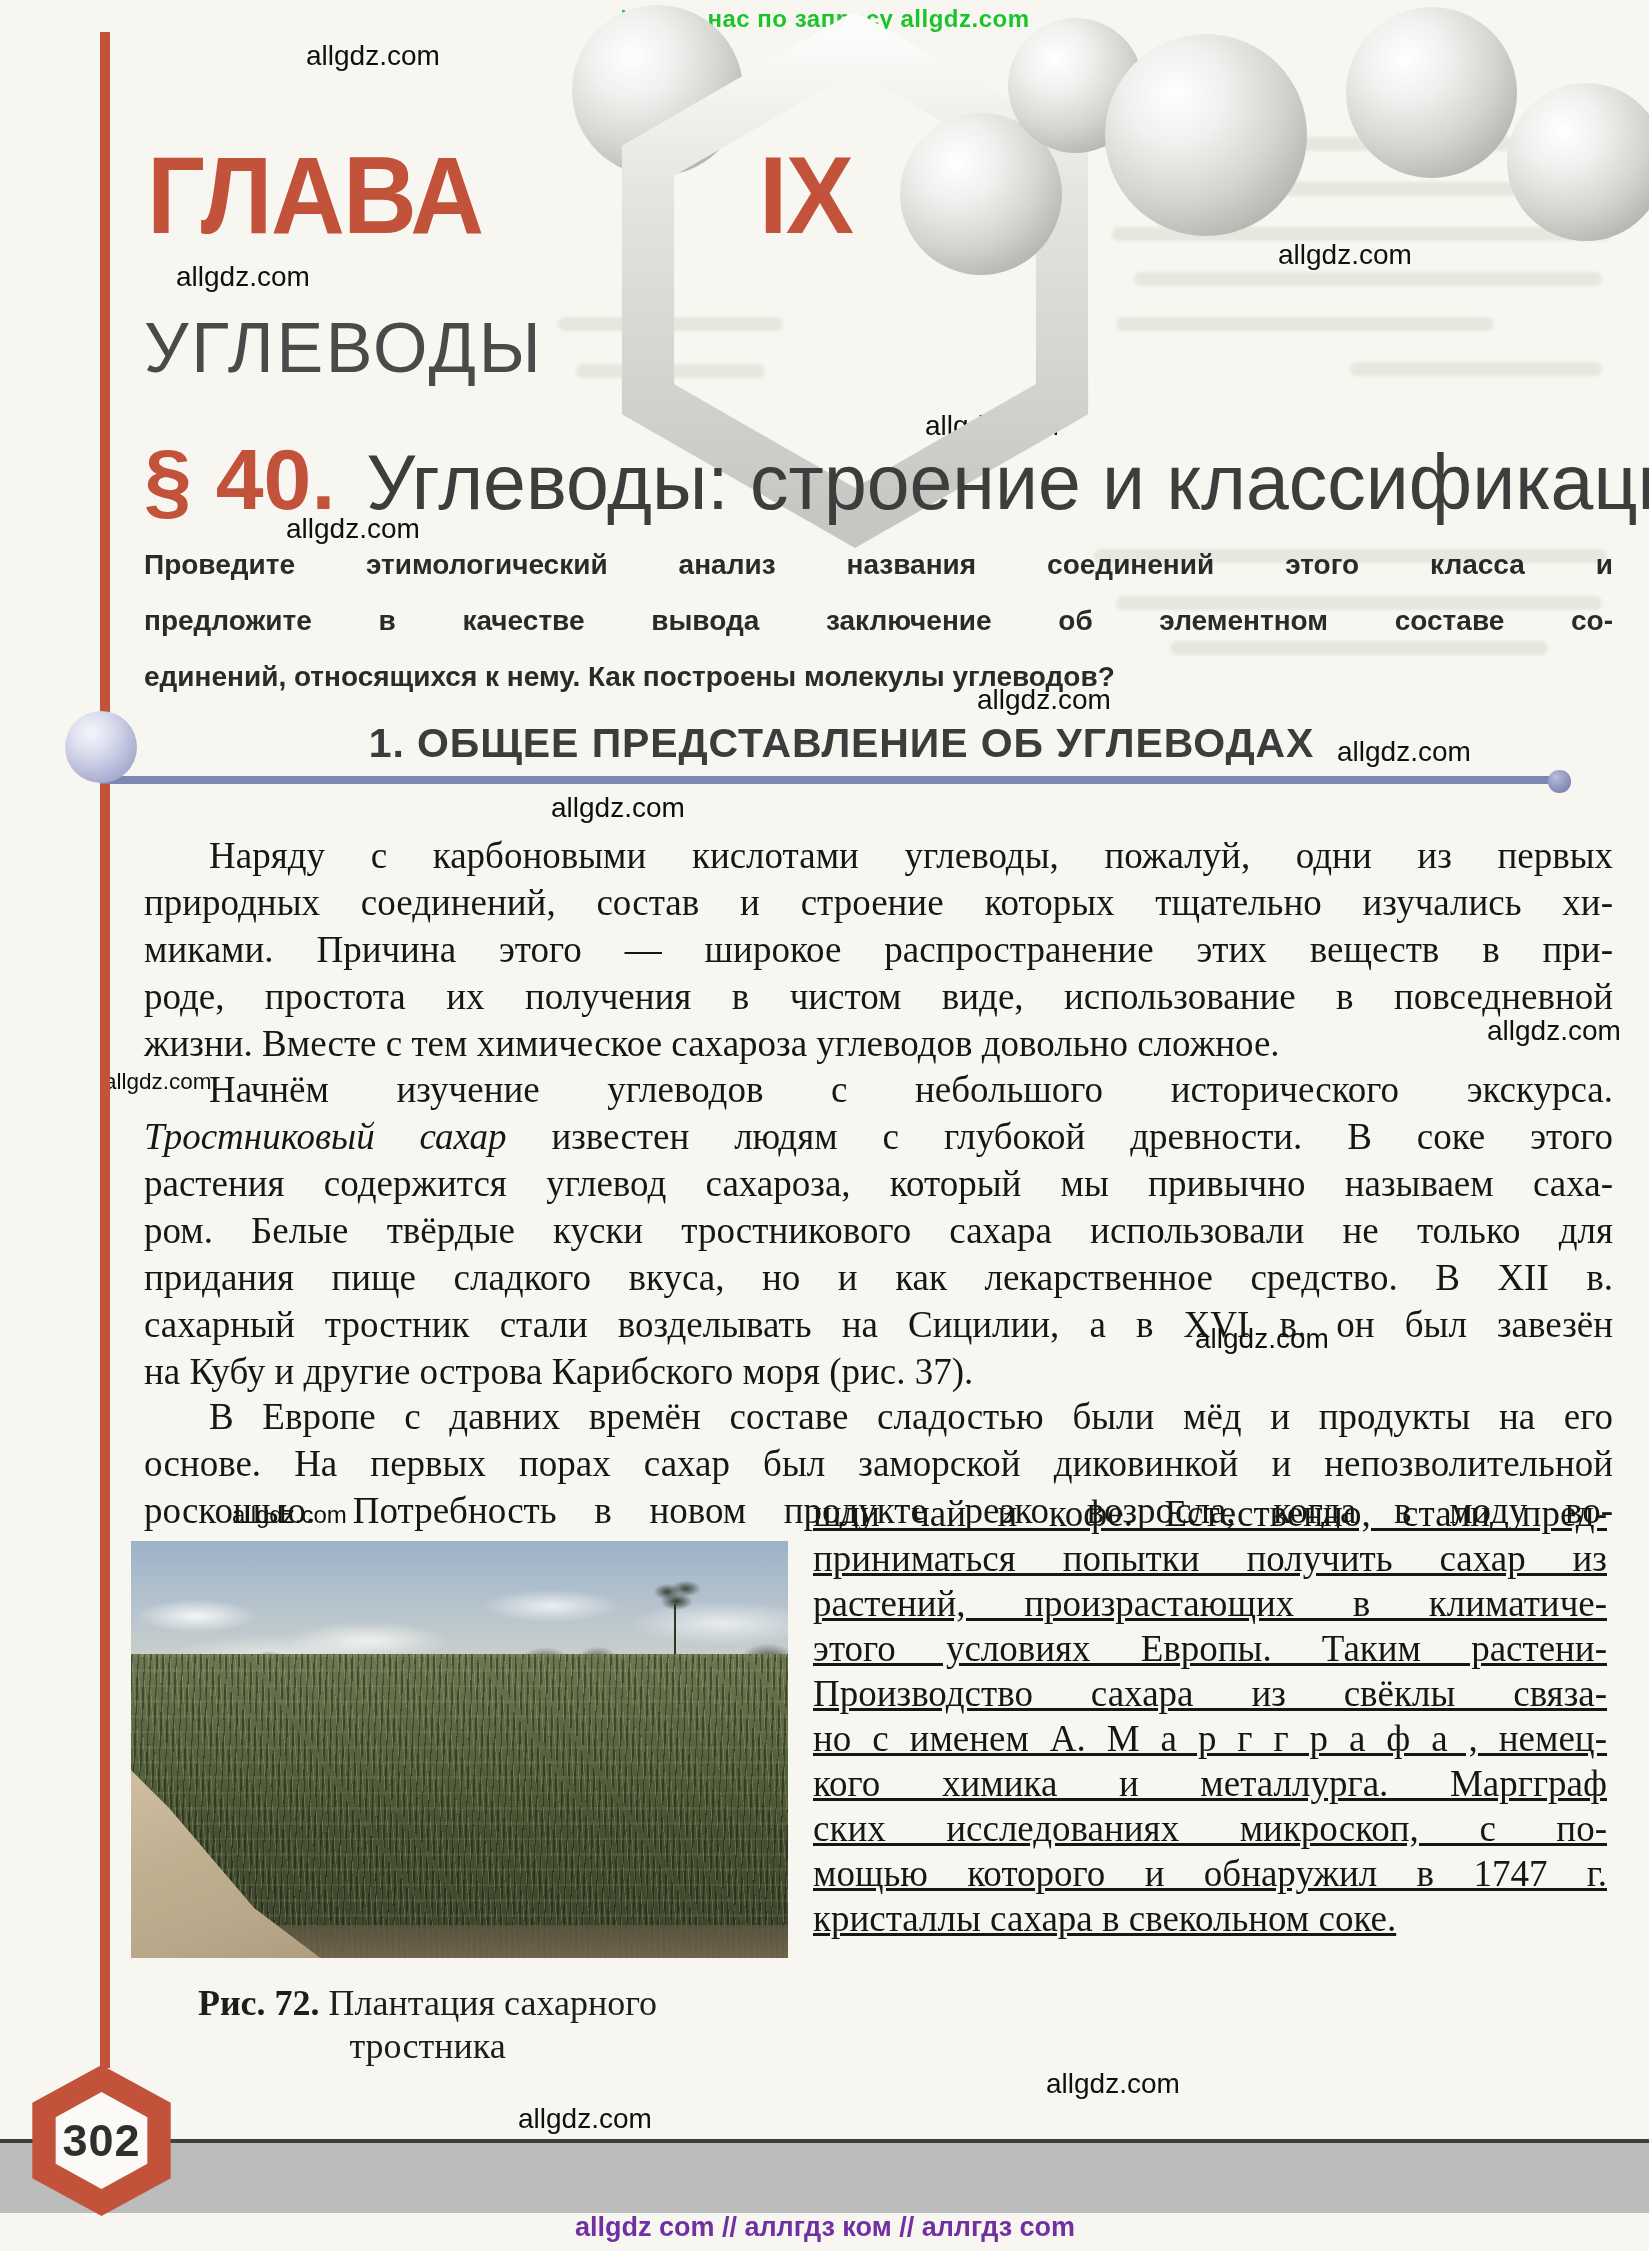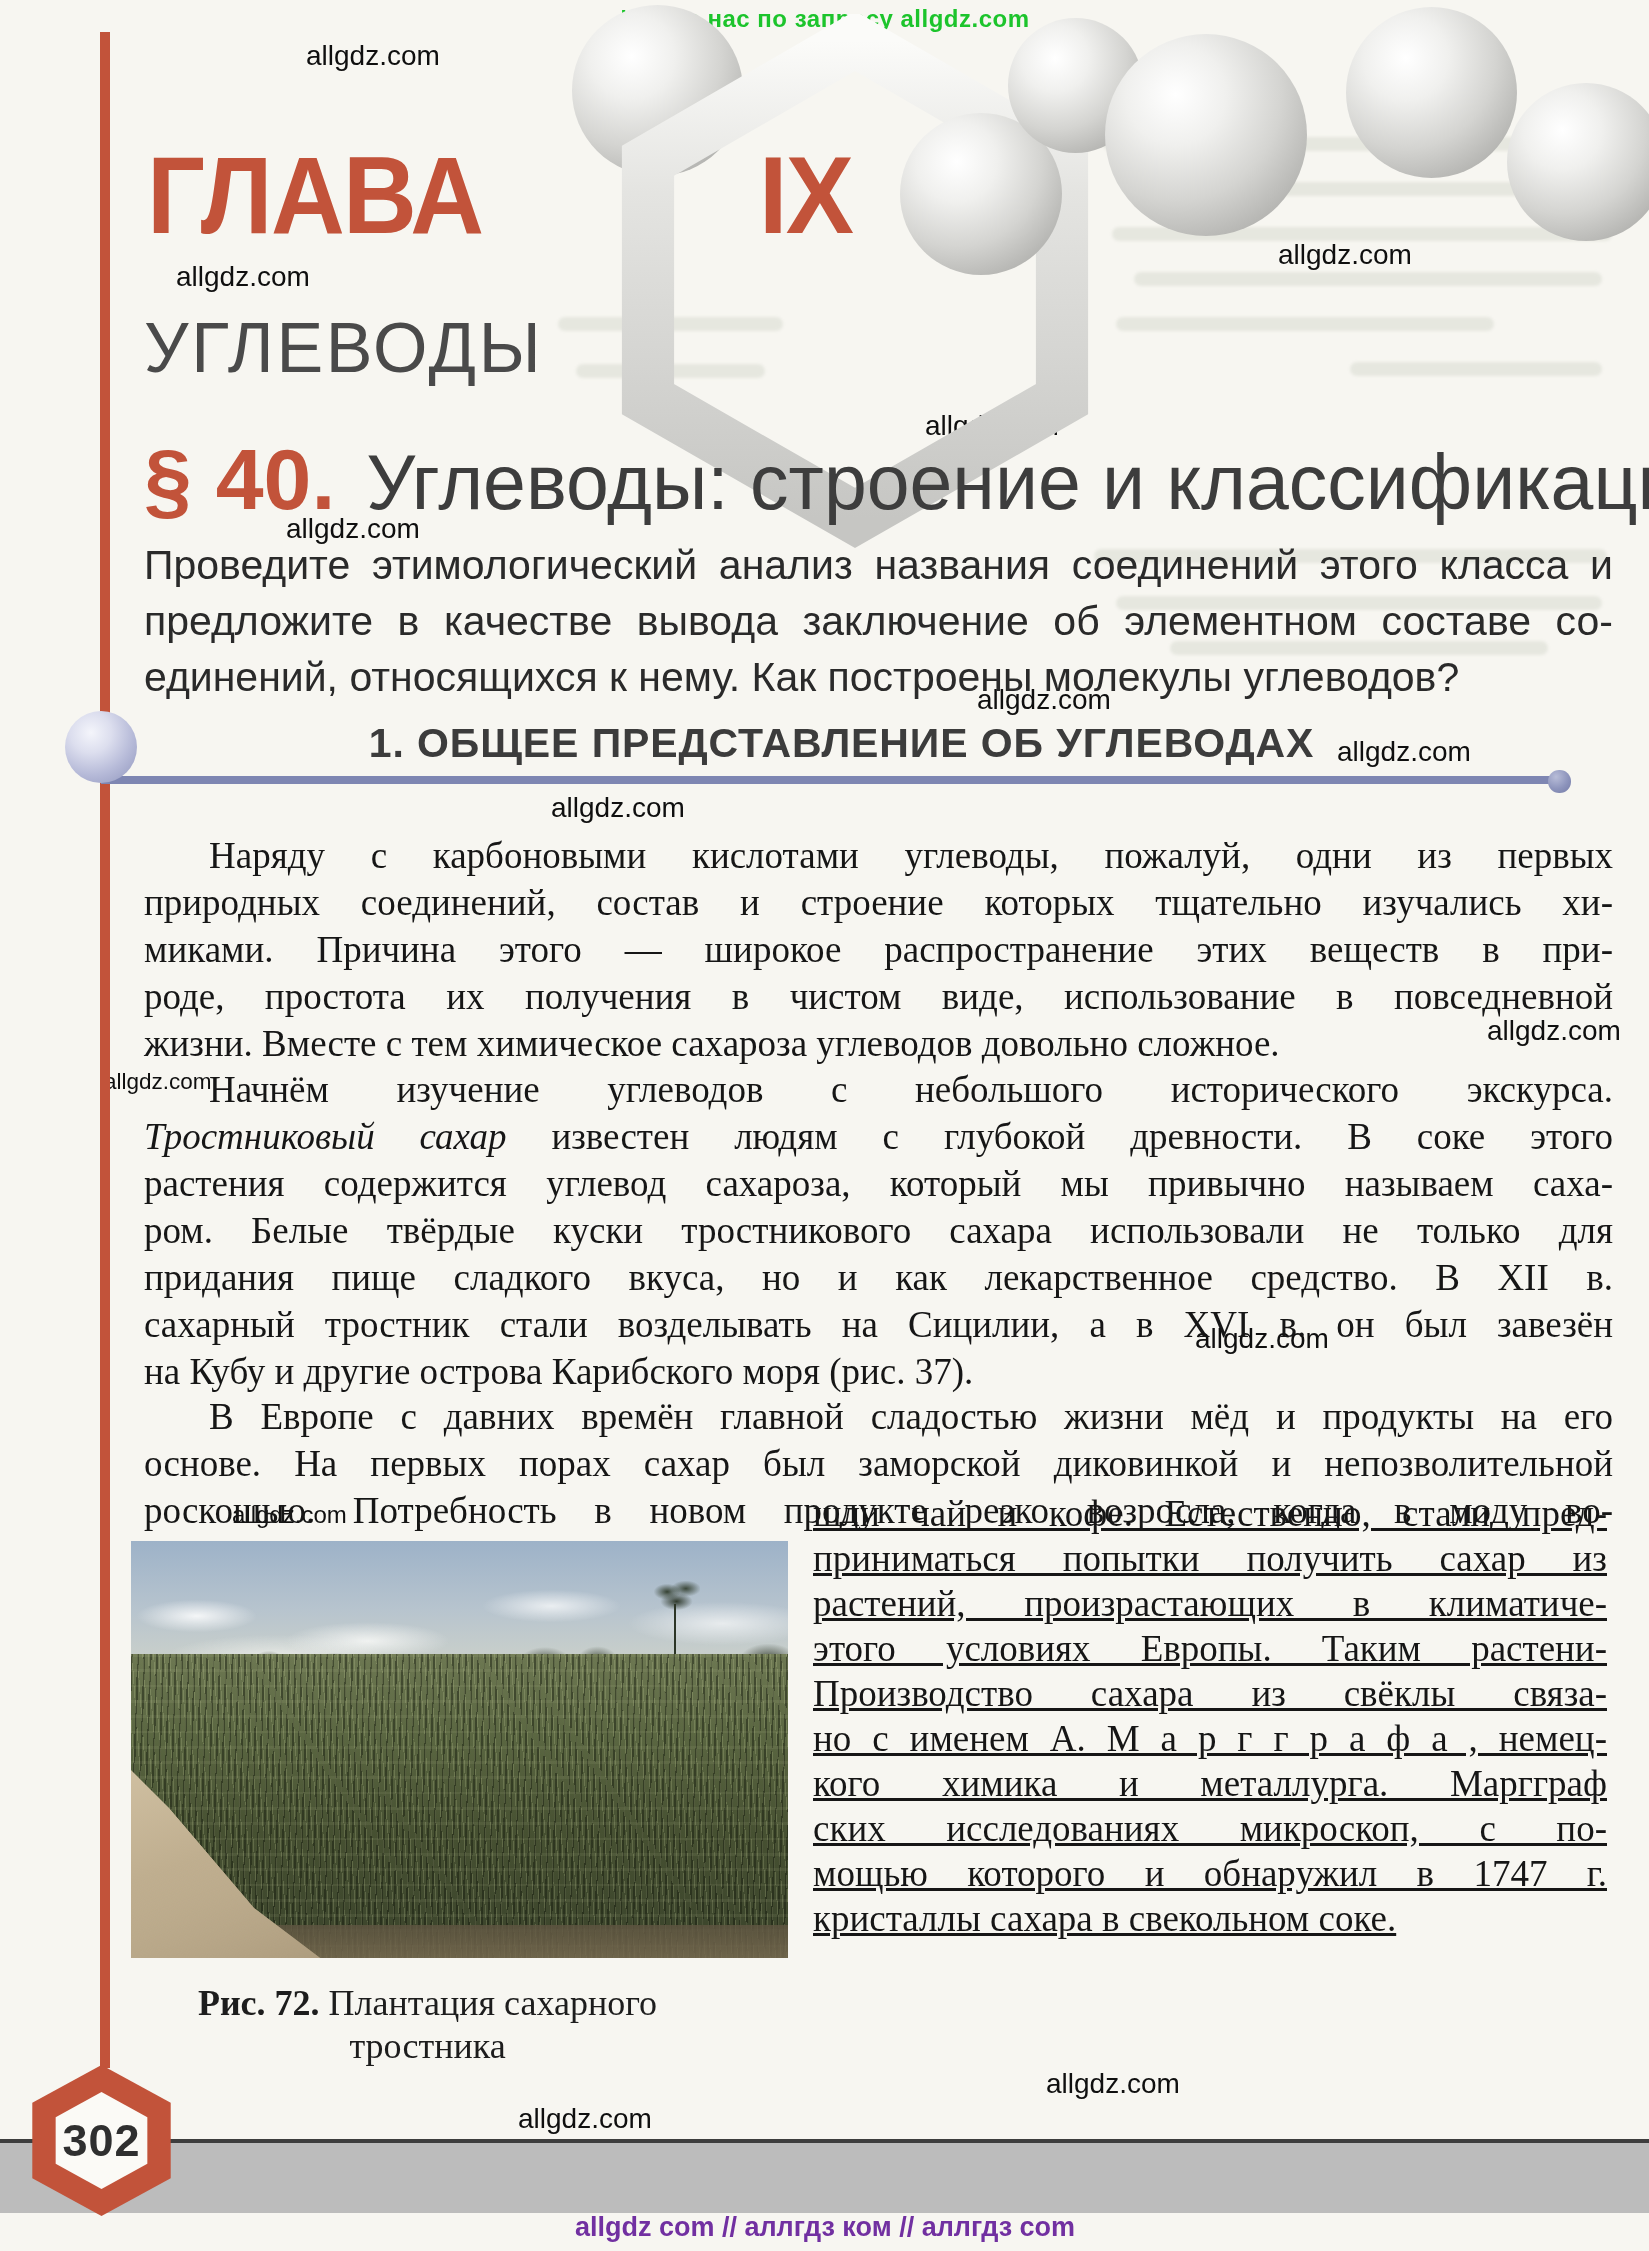--- a/index.html
+++ b/index.html
@@ -36,21 +36,21 @@
   .bleed{
     position:absolute;height:13.5px;border-radius:7.2px;
     background:#97a18c;opacity:.17;filter:blur(1.8px);z-index:0;
   }
   
   .par-row{left:144px;top:430px;width:1476px;white-space:nowrap;z-index:3;}
   .par-num{font-size:86px;font-weight:bold;color:#c2533a;vertical-align:baseline;}
   .par-title{font-size:77px;color:#3d3d3d;margin-left:31px;vertical-align:baseline;}
   
   .intro{left:144px;top:537px;width:1469px;color:#2a2a2a;z-index:3;}
-  .intro .ln{font-size:41px;line-height:56px;}
+  .intro .ln{font-size:28px;line-height:56px;font-weight:bold;}
   
   .sec-head{
     left:54px;top:720px;width:1575px;text-align:center;
     font-size:41px;font-weight:bold;color:#3c3c3c;letter-spacing:0.9px;z-index:3;
   }
   .rule{left:101px;top:776px;width:1460px;height:8px;background:#7e86b2;z-index:2;}
   .rule-ball-big{
     left:65px;top:711px;width:72px;height:72px;border-radius:50%;z-index:3;
     background:radial-gradient(circle at 36% 30%, #f4f5fb 0%, #dcdeee 30%, #b6bad8 62%, #8d93bb 100%);
   }
@@ -178,21 +178,21 @@
   <div class="ln jl ind">Начнём изучение углеводов с небольшого исторического экскурса.</div>
   <div class="ln jl"><i>Тростниковый сахар</i> <span>известен людям с глубокой древности. В соке этого</span></div>
   <div class="ln jl">растения содержится углевод сахароза, который мы привычно называем саха-</div>
   <div class="ln jl">ром. Белые твёрдые куски тростникового сахара использовали не только для</div>
   <div class="ln jl">придания пище сладкого вкуса, но и как лекарственное средство. В XII в.</div>
   <div class="ln jl">сахарный тростник стали возделывать на Сицилии, а в XVI в. он был завезён</div>
   <div class="ln">на Кубу и другие острова Карибского моря (рис. 37).</div>
 </div>
 
 <div class="abs block serif" style="top:1393px;">
-  <div class="ln jl ind">В Европе с давних времён главной сладостью жизни мёд и продукты на его</div>
+  <div class="ln jl ind">В Европе с давних времён составе сладостью были мёд и продукты на его</div>
   <div class="ln jl">основе. На первых порах сахар был заморской диковинкой и непозволительной</div>
   <div class="ln jl">роскошью. Потребность в новом продукте резко возросла, когда в моду во-</div>
 </div>
 
 <div class="abs col serif" style="top:1491px;text-decoration:underline;">
   <div class="ln jl">шли чай и кофе. Естественно, стали пред-</div>
   <div class="ln jl">приниматься попытки получить сахар из</div>
   <div class="ln jl">растений, произрастающих в климатиче-</div>
   <div class="ln jl">этого условиях Европы. Таким растени-</div>
   <div class="ln jl">Производство сахара из свёклы связа-</div>

